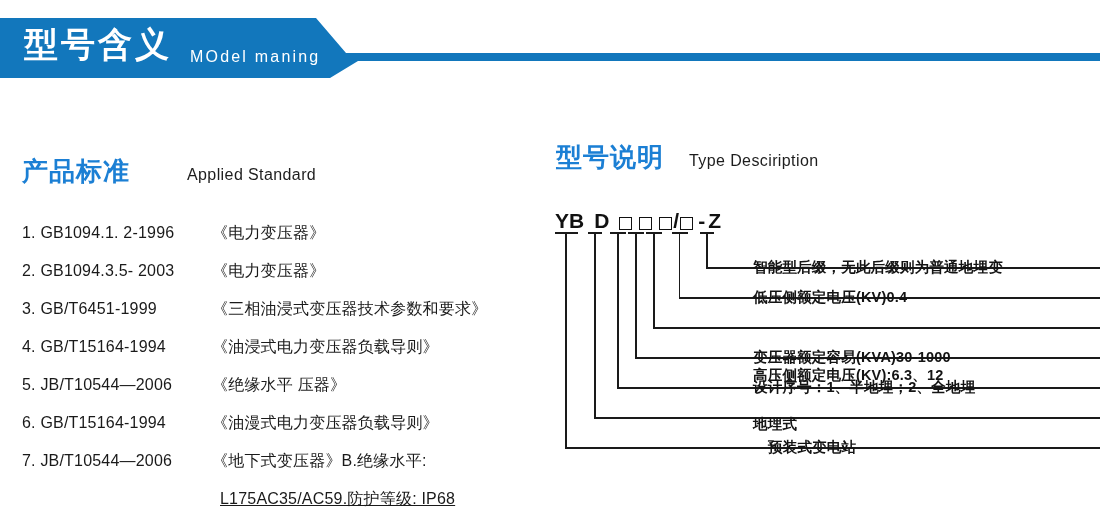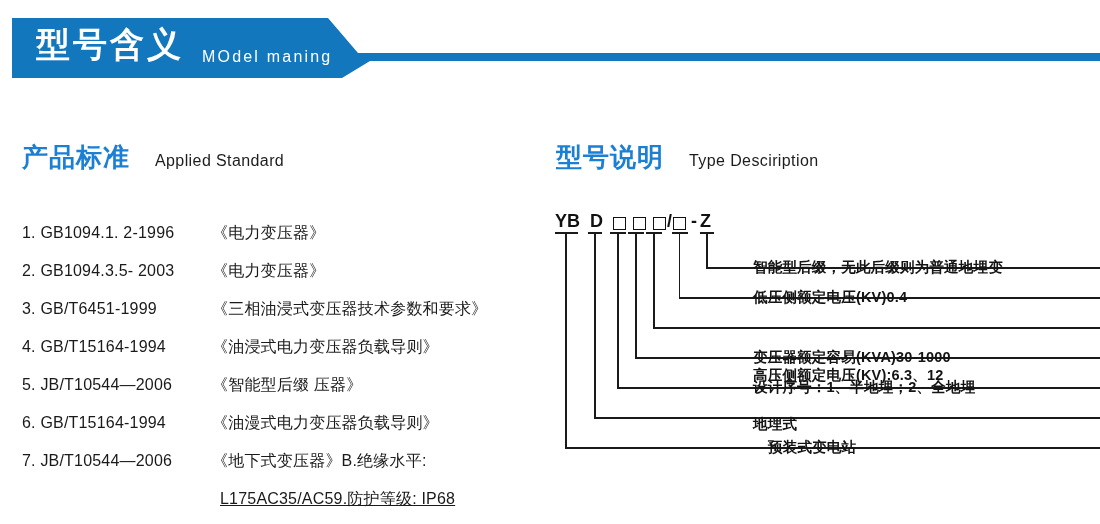--- a/index.html
+++ b/index.html
@@ -16,21 +16,20 @@
     position: relative;
   }
 
   
   .header {
     position: absolute;
     left: 0;
     top: 0;
     width: 927px;
     height: 92px;
-    margin-left: 12px;
   }
   .header-shape {
     position: absolute;
     left: 0;
     top: 0;
     width: 1100px;
     height: 92px;
     display: block;
   }
   .header-title-cn {
@@ -69,21 +68,21 @@
     color: #1b7fd4;
     letter-spacing: 1px;
   }
   .sec-head-en {
     font-size: 16px;
     line-height: 20px;
     color: #1d1d1d;
     margin-left: 25px;
     letter-spacing: 0.4px;
   }
-  #sec-left  { left: 22px;  top: 142px; }
+  #sec-left  { left: 22px;  top: 156px; gap: 32px; }
   #sec-right { left: 556px; top: 142px; }
 
   
   .std-list {
     position: absolute;
     left: 22px;
     top: 214px;
     width: 520px;
   }
   .std-row {
@@ -119,21 +118,21 @@
     height: 260px;
     display: block;
     overflow: visible;
   }
   .code-row {
     position: absolute;
     left: 7px;
     top: 0px;
     display: flex;
     align-items: flex-end;
-    font-size: 18px;
+    font-size: 21px;
     line-height: 22px;
     font-weight: bold;
     color: #111111;
     white-space: nowrap;
   }
   .code-seg {
     display: inline-block;
     text-align: center;
   }
   .code-box {
@@ -187,21 +186,21 @@
   <div class="std-row">
     <span class="std-code">3. GB/T6451-1999</span>
     <span class="std-name">《三相油浸式变压器技术参数和要求》</span>
   </div>
   <div class="std-row">
     <span class="std-code">4. GB/T15164-1994</span>
     <span class="std-name">《油浸式电力变压器负载导则》</span>
   </div>
   <div class="std-row">
     <span class="std-code">5. JB/T10544—2006</span>
-    <span class="std-name">《智能型后缀 压器》</span>
+    <span class="std-name">《绝缘水平 压器》</span>
   </div>
   <div class="std-row">
     <span class="std-code">6. GB/T15164-1994</span>
     <span class="std-name">《油漫式电力变压器负载导则》</span>
   </div>
   <div class="std-row">
     <span class="std-code">7. JB/T10544—2006</span>
     <span class="std-name">《地下式变压器》B.绝缘水平:</span>
   </div>
   <div class="std-row continuation">

